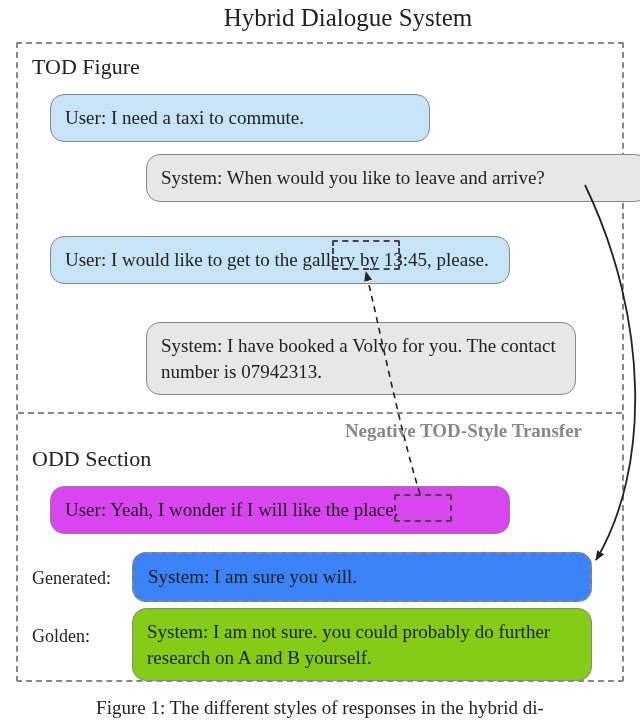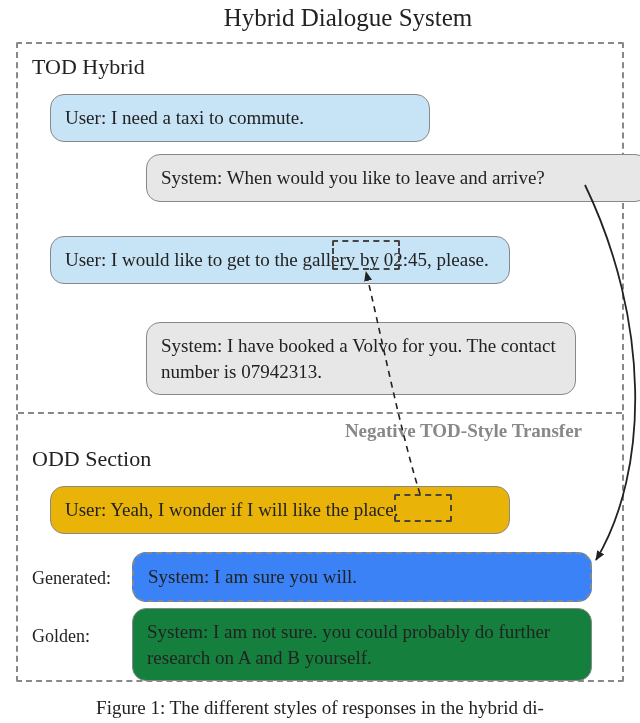--- a/index.html
+++ b/index.html
@@ -53,22 +53,22 @@
     border: 1.5px solid #888;
     border-radius: 14px;
     padding: 10px 14px;
     font-size: 19px;
     line-height: 1.35;
     box-sizing: border-box;
   }
   
   .c-blue   { background: #C7E3F6; }
   .c-gray   { background: #E7E7E7; }
-  .c-purple { background: #eab308; }
-  .c-orange { background: #15803d; }
+  .c-purple { background: #d946ef; }
+  .c-orange { background: #84cc16; }
   .c-dashed-gray {
     background: #3b82f6;
     border: 2px dashed #888;
   }
   .neg-label {
     position: absolute;
     font-weight: bold;
     color: #888;
     font-size: 19px;
   }
@@ -104,27 +104,27 @@
 </style>
 </head>
 <body>
 
 <div class="stage">
 
   <div class="title">Hybrid Dialogue System</div>
 
   <div class="outer-panel">
 
-    <div class="section-label" style="top:10px;">TOD Hybrid</div>
+    <div class="section-label" style="top:10px;">TOD Figure</div>
 
     <div class="bubble c-blue" style="left:32px; top:50px; width:380px;">User: I need a taxi to commute.</div>
 
     <div class="bubble c-gray" style="left:128px; top:110px; width:503px;">System: When would you like to leave and arrive?</div>
 
-    <div class="bubble c-blue" style="left:32px; top:192px; width:460px;">User: I would like to get to the gallery by 02:45, please.</div>
+    <div class="bubble c-blue" style="left:32px; top:192px; width:460px;">User: I would like to get to the gallery by 13:45, please.</div>
 
     <div class="bubble c-gray" style="left:128px; top:278px; width:430px;">System: I have booked a Volvo for you. The contact number is 07942313.</div>
 
     <div class="section-divider"></div>
 
     <div class="neg-label" style="right:40px; top:376px;">Negative TOD-Style Transfer</div>
 
     <div class="section-label" style="top:402px;">ODD Section</div>
 
     <div class="bubble c-purple" style="left:32px; top:442px; width:460px;">User: Yeah, I wonder if I will like the place.</div>

